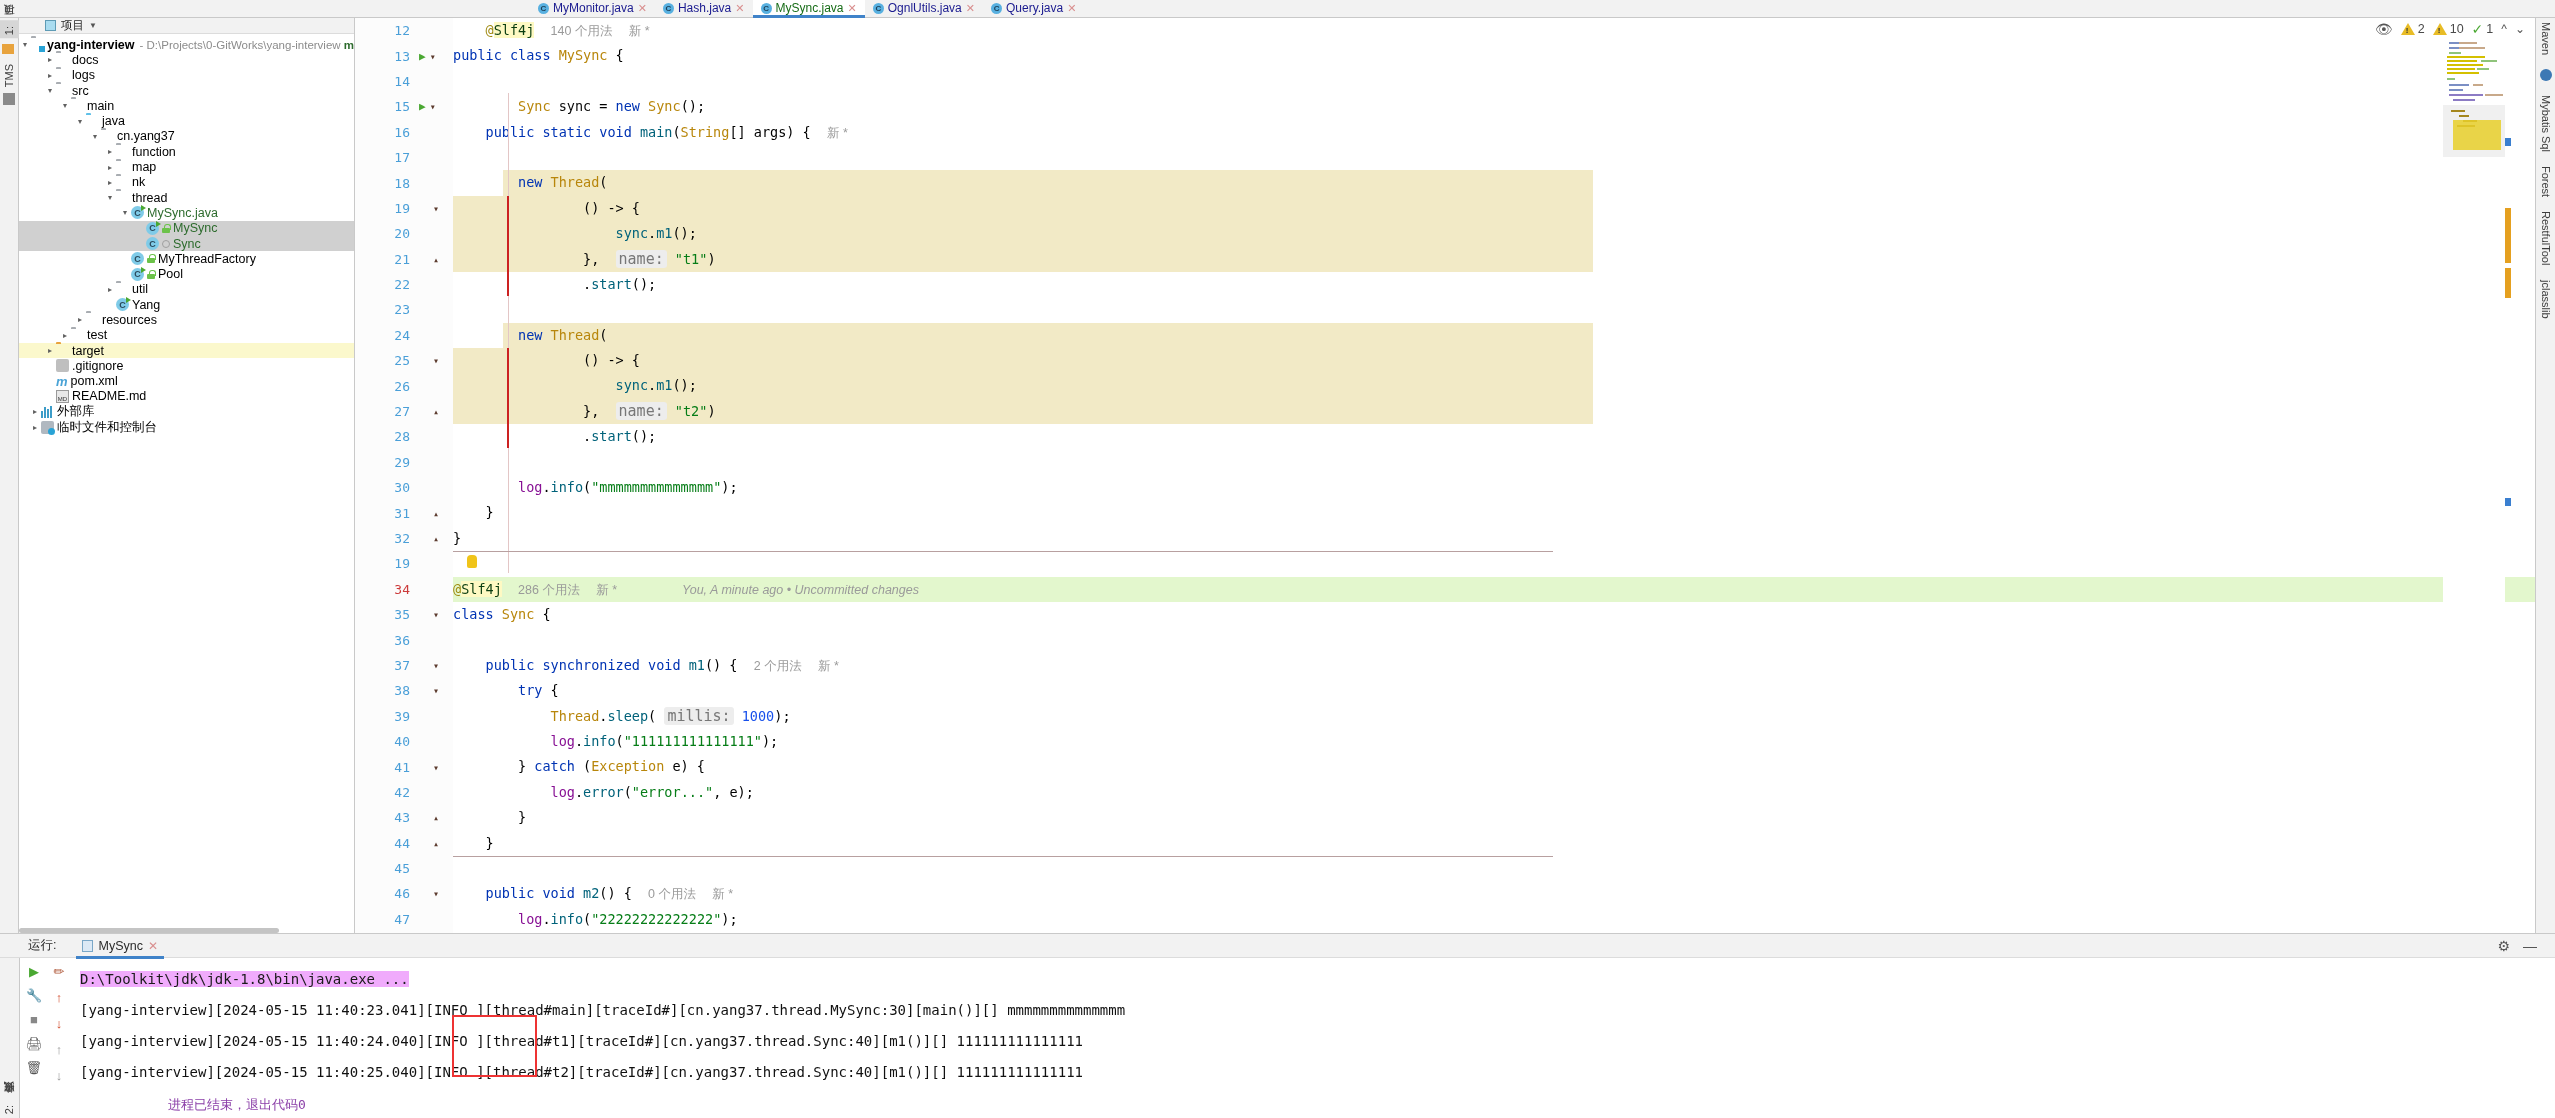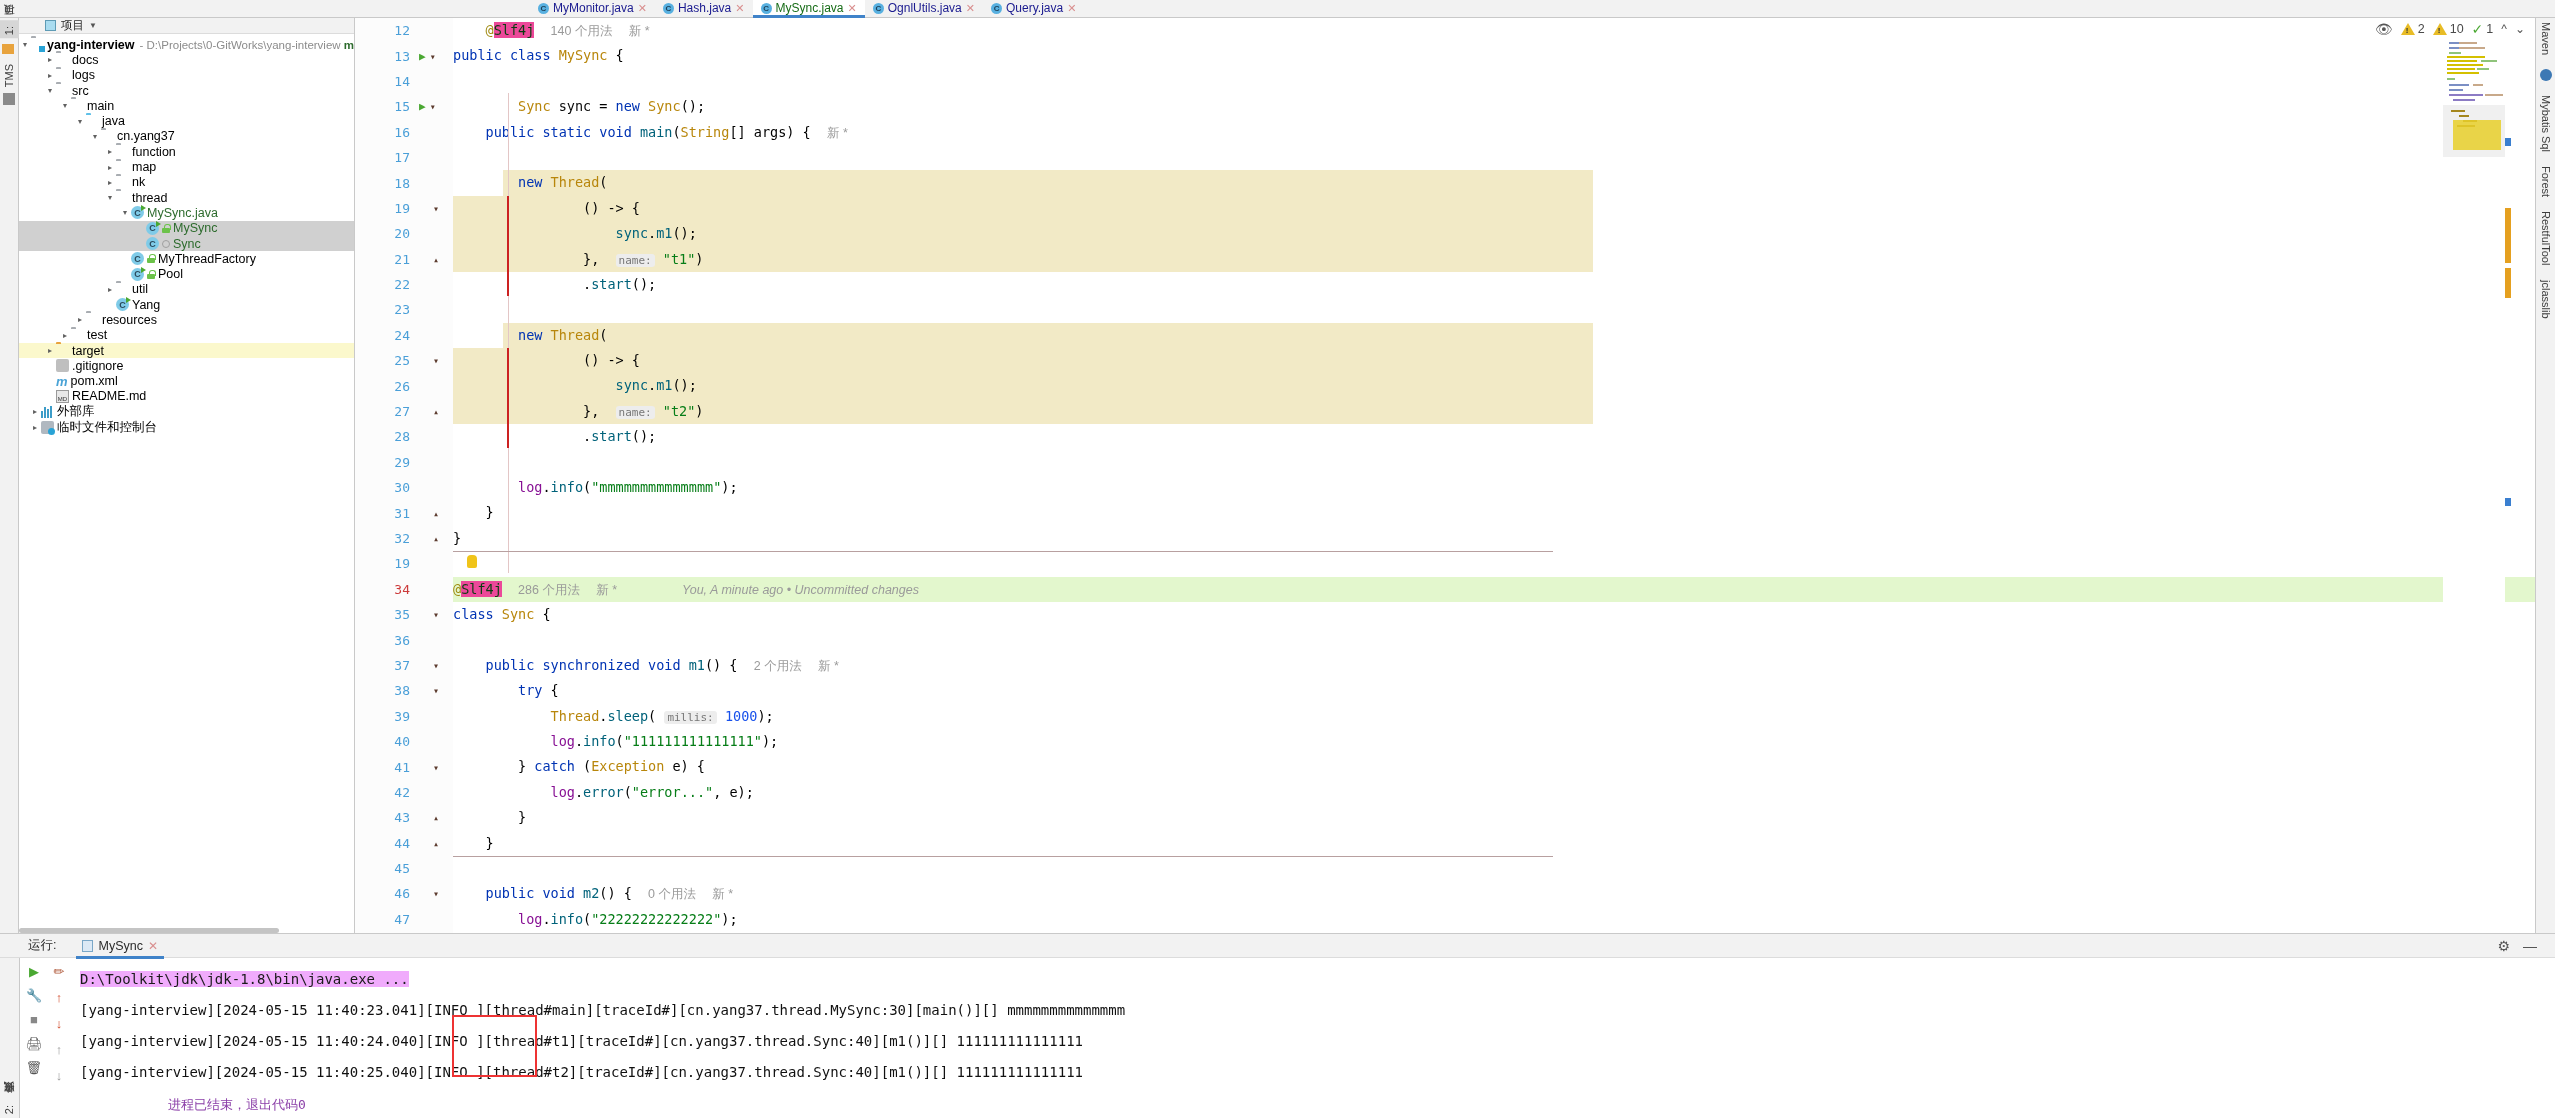--- a/index.html
+++ b/index.html
@@ -91,24 +91,24 @@
   .gline { height:25.4px; display:flex; align-items:center; justify-content:flex-end;
            padding-right:7px; font-family:"DejaVu Sans Mono", monospace; font-size:13px; color:#4a9fd8; }
   .gline.cur { color:#cc3b3b; }
   .markcol { width:36px; flex:none; background:#fcfcfc; position:relative;}
   .code { flex:1; position:relative; background:#fff; overflow:hidden;
           font-family:"DejaVu Sans Mono", monospace; font-size:13.5px; }
   .cl { height:25.4px; line-height:25.4px; white-space:pre; padding-left:0px; position:relative;}
   .kw{color:#0033b3;} .str{color:#067d17;} .num{color:#1750eb;}
   .ann{color:#9e880d;} .typ{color:#b8860b;} .fld{color:#871094;} .mth{color:#00627a;}
   .plain{color:#080808;} .orange{color:#b5651d;}
-  .hintp{background:#ededed;color:#777;border-radius:3px;padding:0 3px;font-size:11px;}
+  .hintp{background:#ededed;color:#777;border-radius:3px;padding:0 3px;font-size:15px;}
   .usage{color:#9a9a9a;font-size:12.5px;font-family:"Liberation Sans",sans-serif;}
   .blame{color:#9a9a9a;font-style:italic;font-size:12.5px;font-family:"Liberation Sans",sans-serif;}
-  .slf4hl{background:#ec4899;color:#0a3d10;}
+  .slf4hl{background:#fef9c3;color:#0a3d10;}
   .hl-yellow{position:absolute;background:#f2eac6;}
   .vline{position:absolute;width:1px;background:#e3c6c6;}
   .redline{position:absolute;width:1.5px;background:#cc2222;}
   .greybar{position:absolute;height:1px;background:#b8b0a0;}
 
   
   .inspbar{position:absolute;top:0;right:0;height:22px;display:flex;align-items:center;gap:8px;
      padding-right:10px; font-size:12.5px; color:#4a4a4a; z-index:5;}
   .warnbox{display:flex;align-items:center;gap:3px;}
   .tri{width:0;height:0;border-left:7px solid transparent;border-right:7px solid transparent;

